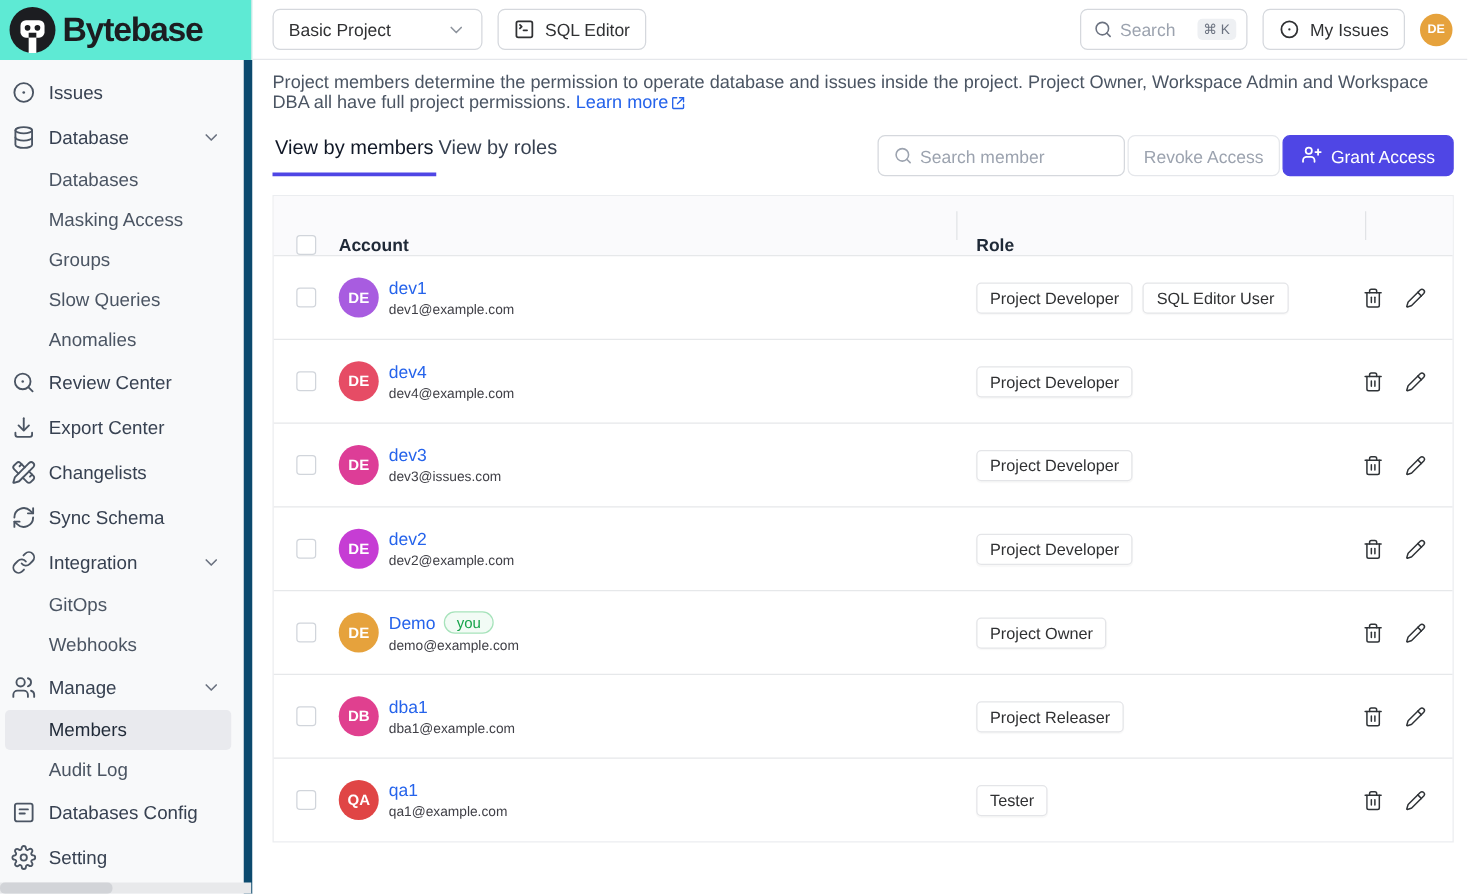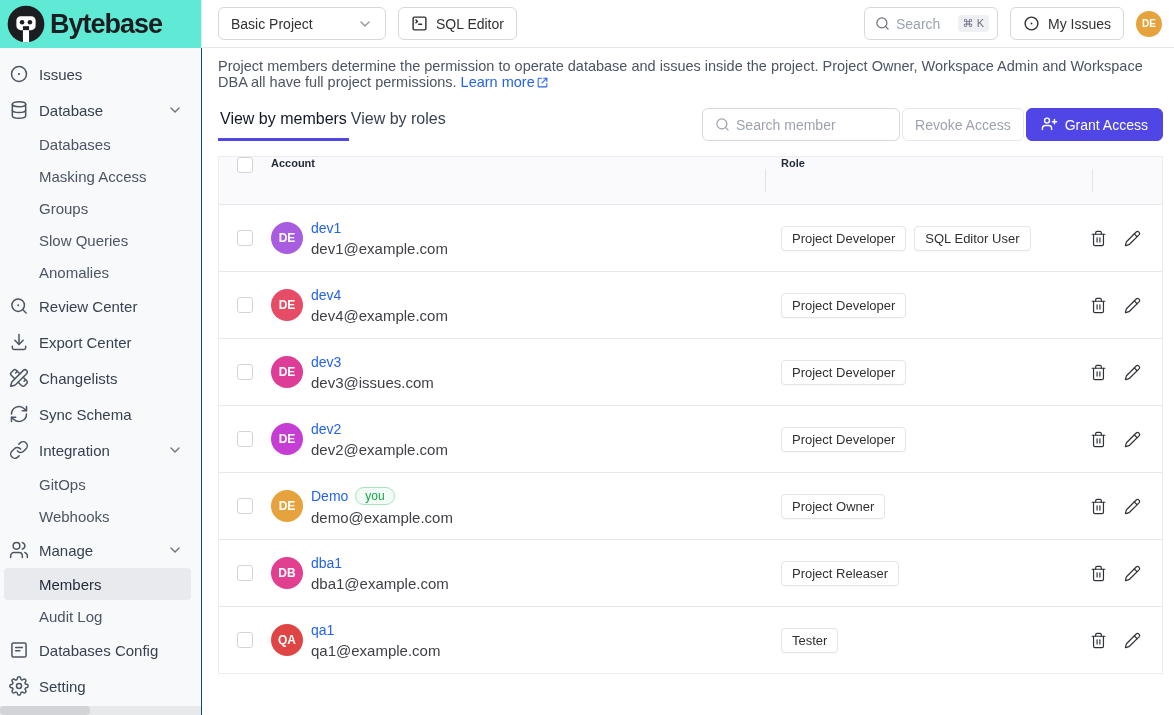--- a/index.html
+++ b/index.html
@@ -25,21 +25,21 @@
   .flex-sp { flex:1; }
   .search-box { width:134px; color:#9ca3af; padding:0 8px 0 10px; gap:6px; }
   .kbd-badge { background:#eef0f3; border-radius:4px; font-size:11px; color:#6b7280;
     padding:2px 5px; margin-left:auto; white-space:nowrap; }
   .avatar { border-radius:50%; color:#fff; font-weight:bold; display:flex;
     align-items:center; justify-content:center; }
   .avatar-sm { width:26px; height:26px; font-size:10px; }
 
   
   .sidebar { position:absolute; top:48px; left:0; width:202px; bottom:0;
-    background:#f8f9fa; border-right:1px solid #0c4a6e; padding:8px 10px 0 4px; }
+    background:#f8f9fa; border-right:7px solid #0c4a6e; padding:8px 10px 0 4px; }
   .side-item { position:relative; display:flex; align-items:center; height:36px;
     padding-left:35px; border-radius:4px; font-size:15px; color:#374151; cursor:pointer; }
   .side-item.sub { height:32px; color:#4b5563; }
   .side-item.active { background:#e9eaee; color:#1f2937; }
   .side-icon { position:absolute; left:5px; top:50%; transform:translateY(-50%);
     width:20px; height:20px; color:#4b5563; }
   .side-chevron { position:absolute; right:8px; top:50%; transform:translateY(-50%);
     width:16px; height:16px; color:#6b7280; }
   .sidebar-scrollbar { position:absolute; left:0; bottom:0; width:201px; height:9px;
     background:#e8e9eb; }
@@ -61,34 +61,34 @@
   .member-search { width:198px; color:#9ca3af; gap:6px; }
   .member-search input { border:none; outline:none; width:140px; font-size:14px;
     font-family:inherit; color:#374151; background:transparent; }
   .member-search input::placeholder { color:#9ca3af; }
   .btn-disabled { color:#9ca3af; border-color:#e5e7eb; cursor:default; }
   .btn-primary { background:var(--accent,#4f46e5); border-color:var(--accent,#4f46e5);
     color:#fff; gap:7px; padding:0 14px; }
 
   
   .member-table { margin-top:15px; border:1px solid #ebedf0; }
-  .thead { display:flex; align-items:flex-start; height:47px; background:#fafafc;
-    font-weight:bold; color:#1f2937; font-size:11px; position:relative; }
+  .thead { display:flex; align-items:flex-end; height:47px; background:#fafafc;
+    font-weight:bold; color:#1f2937; font-size:14px; position:relative; }
   .trow { display:flex; align-items:center; height:67px; border-top:1px solid #e6e8ea; }
   .cell-check { width:52px; display:flex; justify-content:center; }
   .checkbox { width:16px; height:16px; border:1px solid #d1d5db; border-radius:3px;
     background:#fff; cursor:pointer; }
   .cell-account { flex:1; display:flex; align-items:center; gap:8px; }
   .cell-role { width:327px; padding-left:18px; display:flex; gap:8px; align-items:center; }
   .cell-actions { width:72px; display:flex; gap:17px; align-items:center; }
   .hdr-divider { position:absolute; top:12px; height:23px; width:1px; background:#e1e3e6; }
   .avatar-row { width:32px; height:32px; font-size:12px; }
   .acct-name { color:var(--link,#2563eb); text-decoration:none; font-size:14px; cursor:pointer; }
   .acct-name-row { display:flex; align-items:center; gap:7px; }
-  .acct-email { color:#3f3f46; font-size:15px; margin-top:4px; }
+  .acct-email { color:#3f3f46; font-size:11px; margin-top:4px; }
   .you-badge { border:1px solid #a7e3bb; background:#f2fbf5; color:#16a34a;
     font-size:12px; border-radius:999px; padding:1px 9px; }
   .role-badge { border:1px solid #e4e5e8; background:#fff; color:#303133;
     border-radius:4px; padding:4px 10px; font-size:13px; white-space:nowrap;
     box-shadow:0 1px 1px rgba(0,0,0,0.03); }
   .icon-btn { width:17px; height:17px; color:#2f3337; cursor:pointer; }
 </style>
 </head>
 <body>
 

